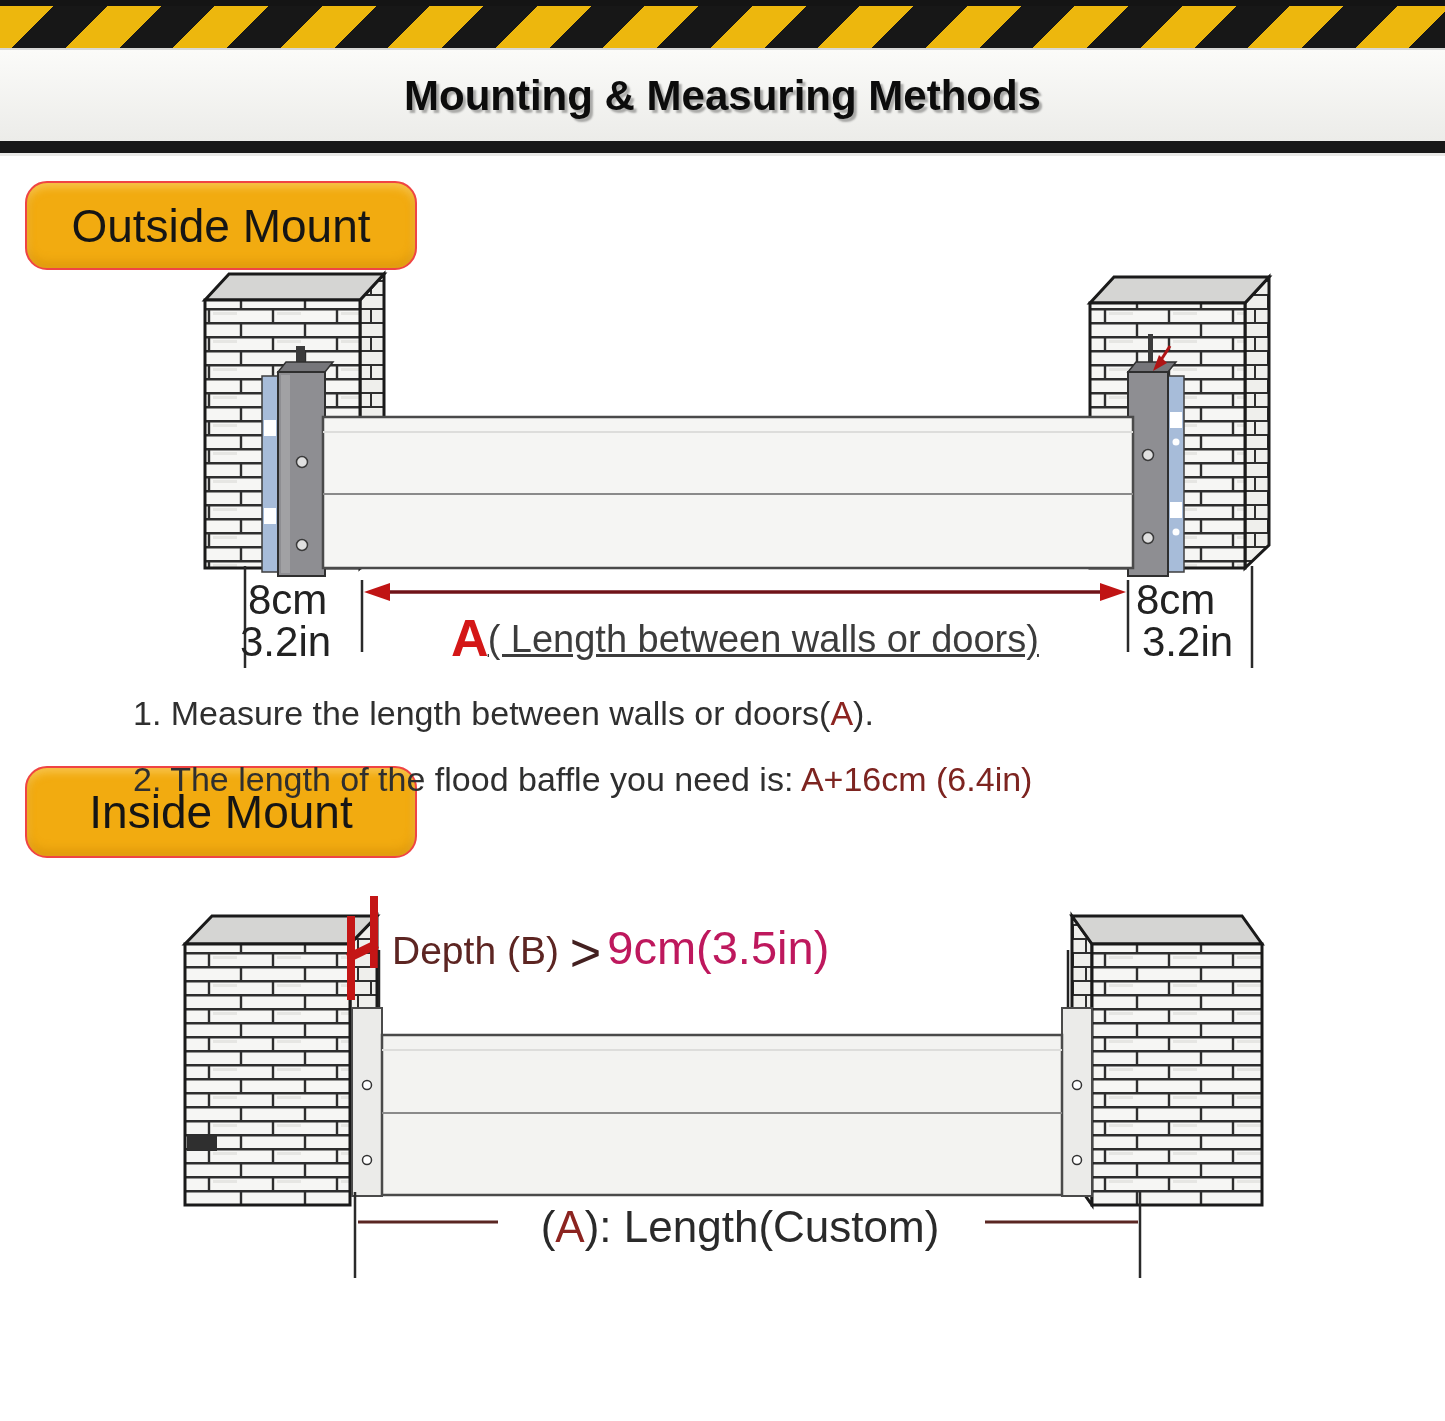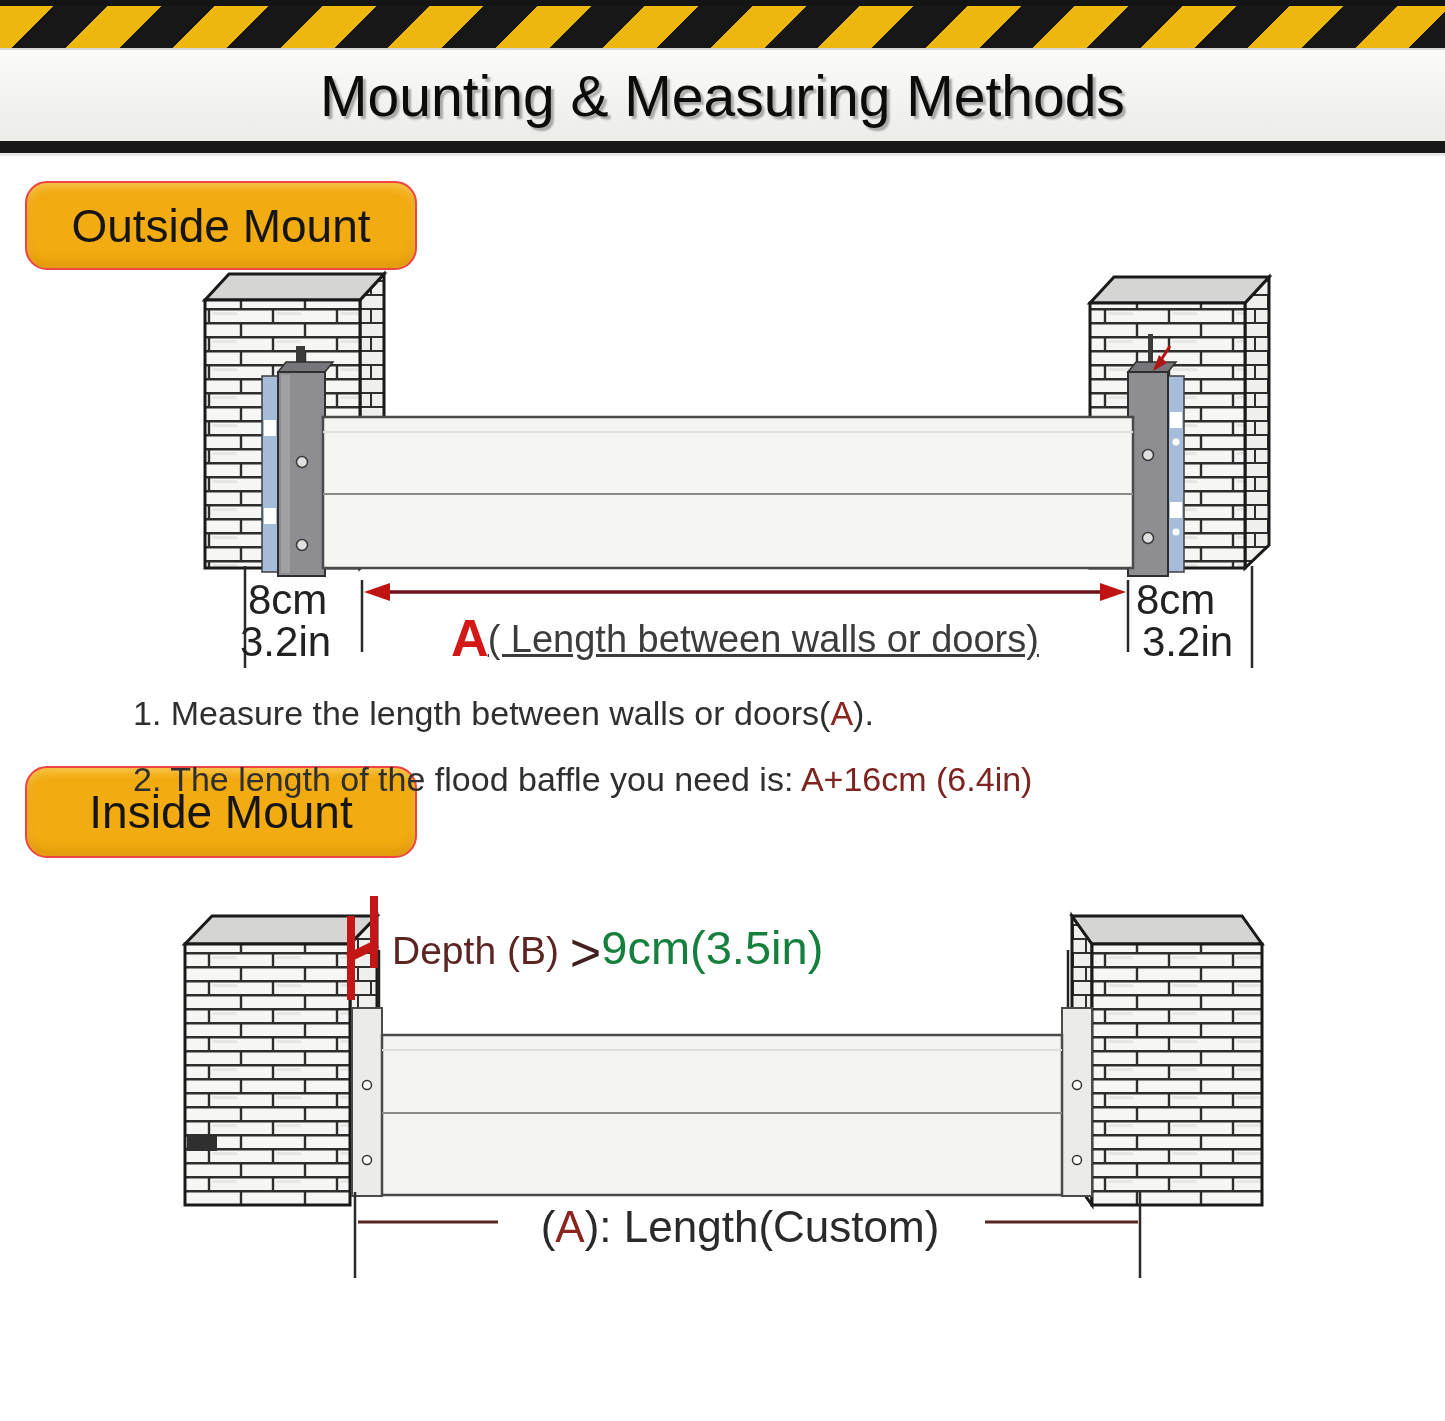--- a/index.html
+++ b/index.html
@@ -5,21 +5,21 @@
   html,body{margin:0;padding:0;background:#ffffff;}
   .page{position:relative;width:1445px;height:1421px;background:#ffffff;overflow:hidden;
         font-family:"Liberation Sans", sans-serif;}
   
   .top-line{position:absolute;left:0;top:0;width:100%;height:6px;background:#141414;}
   .caution{position:absolute;left:0;top:6px;width:100%;height:42px;
     background:repeating-linear-gradient(135deg,#edb70d 0 38px,#171717 38px 76px);
     border-bottom:2px solid #d8d8d6;}
   .title-band{position:absolute;left:0;top:50px;width:100%;height:91px;
     background:linear-gradient(#fbfbf9,#ecece9);display:flex;align-items:center;justify-content:center;}
-  .title{font-size:57px;font-weight:400;color:#0c0c0c;letter-spacing:0px;
+  .title{font-size:42px;font-weight:700;color:#0c0c0c;letter-spacing:0px;
     text-shadow:3px 3px 2px rgba(0,0,0,0.30);}
   .title-bar{position:absolute;left:0;top:141px;width:100%;height:12px;background:#181818;
     border-bottom:3px solid #e8e8e6;}
   
   .badge{position:absolute;left:25px;width:388px;background:#f2ab10;border:2px solid #ef4444;
     border-radius:22px;display:flex;align-items:center;justify-content:center;
     font-size:46px;color:#151515;box-shadow:inset 0 -6px 10px rgba(190,120,0,.35), inset 0 4px 8px rgba(255,230,150,.5);}
   .badge-outside{top:181px;height:85px;}
   .badge-inside{top:766px;height:88px;}
   
@@ -189,18 +189,18 @@
   <div class="ovl measure" style="left:248px;top:576px;">8cm</div>
   <div class="ovl measure" style="left:240px;top:618px;">3.2in</div>
   <div class="ovl measure" style="left:1136px;top:576px;">8cm</div>
   <div class="ovl measure" style="left:1142px;top:618px;">3.2in</div>
 
   <div class="ovl span-label" style="left:395px;top:608px;width:700px;text-decoration:underline;"><span class="a-big" style="color: rgb(212, 23, 23);">A</span><span>( Length between walls or doors)</span></div>
 
   <div class="ovl instr" style="left:133px;top:694px;text-align:center;"><span>1. Measure the length between walls or doors(</span><span style="color: rgb(140, 36, 32);">A</span><span>).</span></div>
   <div class="ovl instr" style="left:133px;top:760px;"><span>2. The length of the flood baffle you need is: </span><span style="color: rgb(125, 36, 32);">A+16cm (6.4in)</span></div>
 
-  <div class="ovl depth-label" style="left:392px;top:920px;"><span style="color: rgb(93, 37, 34);">Depth (B) </span><span class="gt" style="color: rgb(67, 32, 32);">&gt;</span><span class="depth-val" style="color: #15803d;">9cm(3.5in)</span></div>
+  <div class="ovl depth-label" style="left:392px;top:920px;"><span style="color: rgb(93, 37, 34);">Depth (B) </span><span class="gt" style="color: rgb(67, 32, 32);">&gt;</span><span class="depth-val" style="color: #be185d; margin-left: 6px;">9cm(3.5in)</span></div>
 
   <div class="ovl length-label" style="left:460px;top:1202px;width:560px;"><span>(</span><span style="color: rgb(140, 36, 32);">A</span><span>): Length(Custom)</span></div>
 
 
 </div>
 
 </body></html>

